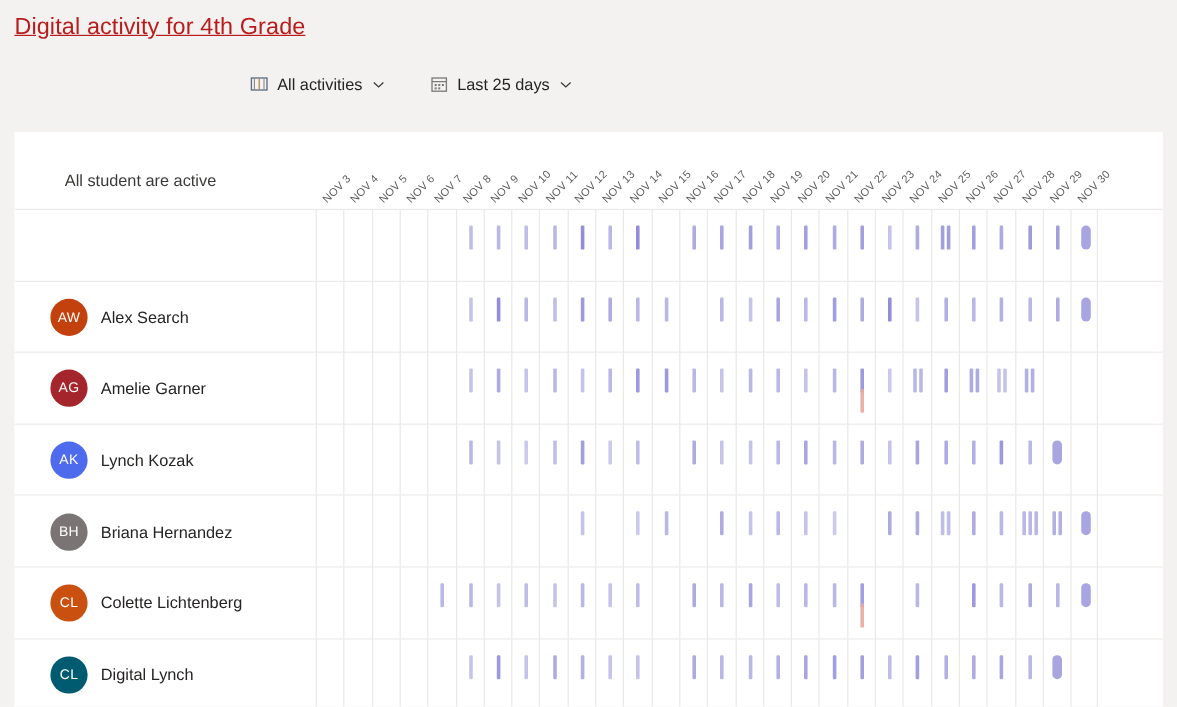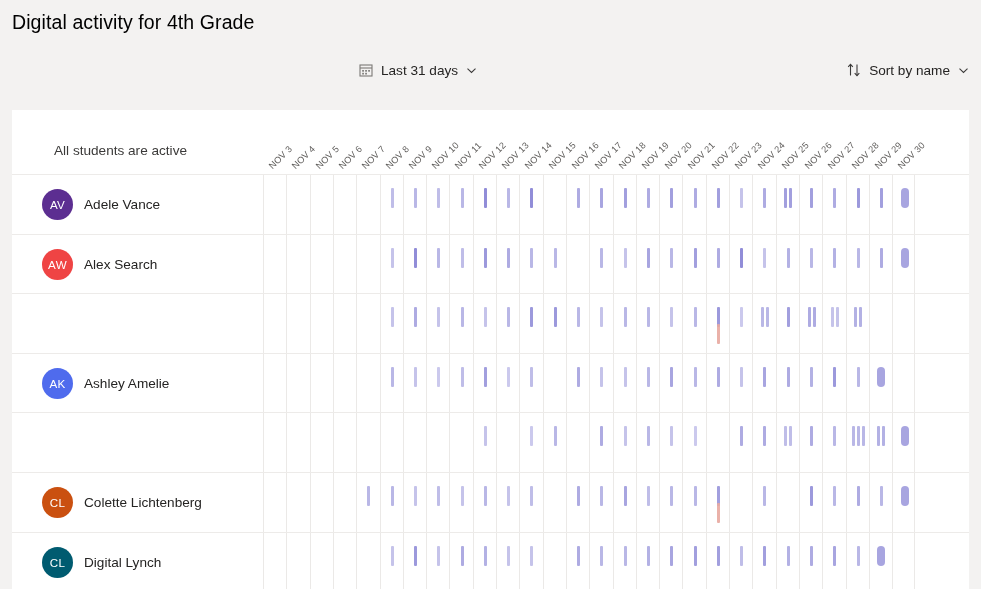--- a/index.html
+++ b/index.html
@@ -14,23 +14,24 @@
     position: relative;
   }
 
   
   #page-title {
     position: absolute;
     left: 12px;
     top: 11px;
     font-size: 19.5px;
     font-weight: 400;
-    color: #000000;
+    color: #b91c1c;
     letter-spacing: 0.1px;
     white-space: nowrap;
+    text-decoration: underline;
   }
 
   #toolbar {
     position: absolute;
     left: 0;
     top: 55px;
     width: 981px;
     height: 34px;
   }
   #search-input {
@@ -189,62 +190,62 @@
   .mark.alt { background: #e8a9a0; }
 </style>
 </head>
 <body>
 
 <div id="page-title">Digital activity for 4th Grade</div>
 
 <div id="toolbar">
 
 
+  <button class="tb-btn" id="filter-activities-button">
+    <span class="tb-ico">
+      <svg width="16" height="16" viewBox="0 0 16 16">
+        <rect x="1.5" y="3" width="13" height="10" fill="none" stroke="#5b6b80" stroke-width="1.1"></rect>
+        <line x1="8" y1="3.4" x2="8" y2="12.6" stroke="#b08b5e" stroke-width="1.1"></line>
+        <line x1="4" y1="3" x2="4" y2="13" stroke="#8a8886" stroke-width="0.9"></line>
+        <line x1="12" y1="3" x2="12" y2="13" stroke="#8a8886" stroke-width="0.9"></line>
+      </svg>
+    </span>
+    <span>All activities</span>
+    <span class="chev">
+      <svg width="11" height="11" viewBox="0 0 11 11">
+        <polyline points="1.5,3.7 5.5,7.5 9.5,3.7" fill="none" stroke="#3b3a39" stroke-width="1.05"></polyline>
+      </svg>
+    </span>
+  </button>
 
   <button class="tb-btn" id="filter-range-button">
     <span class="tb-ico">
       <svg width="16" height="16" viewBox="0 0 16 16">
         <rect x="2" y="3" width="12" height="11" fill="none" stroke="#7a7976" stroke-width="1.1"></rect>
         <line x1="2" y1="6" x2="14" y2="6" stroke="#7a7976" stroke-width="1.1"></line>
         <rect x="4.2" y="8" width="1.7" height="1.7" fill="#7a7976"></rect>
         <rect x="7.2" y="8" width="1.7" height="1.7" fill="#7a7976"></rect>
         <rect x="10.2" y="8" width="1.7" height="1.7" fill="#7a7976"></rect>
         <rect x="4.2" y="10.8" width="1.7" height="1.7" fill="#7a7976"></rect>
         <rect x="7.2" y="10.8" width="1.7" height="1.7" fill="#7a7976"></rect>
       </svg>
     </span>
-    <span>Last 31 days</span>
+    <span>Last 25 days</span>
     <span class="chev">
       <svg width="11" height="11" viewBox="0 0 11 11">
         <polyline points="1.5,3.7 5.5,7.5 9.5,3.7" fill="none" stroke="#3b3a39" stroke-width="1.05"></polyline>
       </svg>
     </span>
   </button>
 
-  <button class="tb-btn" id="sort-button">
-    <span class="tb-ico">
-      <svg width="16" height="16" viewBox="0 0 16 16">
-        <line x1="4.5" y1="2.5" x2="4.5" y2="13.5" stroke="#3b3a39" stroke-width="1.1"></line>
-        <polyline points="2.2,4.8 4.5,2.3 6.8,4.8" fill="none" stroke="#3b3a39" stroke-width="1.1"></polyline>
-        <line x1="11" y1="2.5" x2="11" y2="13.5" stroke="#3b3a39" stroke-width="1.1"></line>
-        <polyline points="8.7,11.2 11,13.7 13.3,11.2" fill="none" stroke="#3b3a39" stroke-width="1.1"></polyline>
-      </svg>
-    </span>
-    <span>Sort by name</span>
-    <span class="chev">
-      <svg width="11" height="11" viewBox="0 0 11 11">
-        <polyline points="1.5,3.7 5.5,7.5 9.5,3.7" fill="none" stroke="#3b3a39" stroke-width="1.05"></polyline>
-      </svg>
-    </span>
-  </button>
 </div>
 
 <div id="activity-card">
   <div class="grid-wrap">
-    <div id="status-label">All students are active</div>
+    <div id="status-label">All student are active</div>
     <div id="date-header">
         <div class="date-cell" style="left: 0px;">
           <span>NOV 3</span>
         </div>
         <div class="date-cell" style="left: 23.3px;">
           <span>NOV 4</span>
         </div>
         <div class="date-cell" style="left: 46.6px;">
           <span>NOV 5</span>
         </div>
@@ -319,24 +320,20 @@
         </div>
         <div class="date-cell" style="left: 605.8px;">
           <span>NOV 29</span>
         </div>
         <div class="date-cell" style="left: 629.1px;">
           <span>NOV 30</span>
         </div>
       </div>
     <div id="rows">
         <div class="srow">
-          <div class="name-cell">
-            <div class="avatar" style="background: rgb(92, 46, 145);">AV</div>
-            <div class="sname">Adele Vance</div>
-          </div>
           <div class="cells">
             <div class="cell" style="left: 0px;"></div>
             <div class="cell" style="left: 23.3px;"></div>
             <div class="cell" style="left: 46.6px;"></div>
             <div class="cell" style="left: 69.9px;"></div>
             <div class="cell" style="left: 93.2px;"></div>
             <div class="cell" style="left: 116.5px;">
               <div class="mark" style="left: 10.15px; opacity: 0.55;"></div>
             </div>
             <div class="cell" style="left: 139.8px;">
@@ -401,21 +398,21 @@
             <div class="cell" style="left: 605.8px;">
               <div class="mark" style="left: 10.15px; opacity: 0.8;"></div>
             </div>
             <div class="cell last" style="left: 629.1px;">
               <div class="mark wide" style="left: 7.65px; opacity: 0.75;"></div>
             </div>
           </div>
         </div>
         <div class="srow">
           <div class="name-cell">
-            <div class="avatar" style="background: #ef4444;">AW</div>
+            <div class="avatar" style="background: #c2410c;">AW</div>
             <div class="sname">Alex Search</div>
           </div>
           <div class="cells">
             <div class="cell" style="left: 0px;"></div>
             <div class="cell" style="left: 23.3px;"></div>
             <div class="cell" style="left: 46.6px;"></div>
             <div class="cell" style="left: 69.9px;"></div>
             <div class="cell" style="left: 93.2px;"></div>
             <div class="cell" style="left: 116.5px;">
               <div class="mark" style="left: 10.15px; opacity: 0.5;"></div>
@@ -480,20 +477,24 @@
             </div>
             <div class="cell" style="left: 605.8px;">
               <div class="mark" style="left: 10.15px; opacity: 0.7;"></div>
             </div>
             <div class="cell last" style="left: 629.1px;">
               <div class="mark wide" style="left: 7.65px; opacity: 0.75;"></div>
             </div>
           </div>
         </div>
         <div class="srow">
+          <div class="name-cell">
+            <div class="avatar" style="background: rgb(164, 38, 44);">AG</div>
+            <div class="sname">Amelie Garner</div>
+          </div>
           <div class="cells">
             <div class="cell" style="left: 0px;"></div>
             <div class="cell" style="left: 23.3px;"></div>
             <div class="cell" style="left: 46.6px;"></div>
             <div class="cell" style="left: 69.9px;"></div>
             <div class="cell" style="left: 93.2px;"></div>
             <div class="cell" style="left: 116.5px;">
               <div class="mark" style="left: 10.15px; opacity: 0.5;"></div>
             </div>
             <div class="cell" style="left: 139.8px;">
@@ -561,21 +562,21 @@
               <div class="mark" style="left: 7.65px; opacity: 0.65;"></div>
               <div class="mark" style="left: 12.65px; opacity: 0.65;"></div>
             </div>
             <div class="cell" style="left: 605.8px;"></div>
             <div class="cell last" style="left: 629.1px;"></div>
           </div>
         </div>
         <div class="srow">
           <div class="name-cell">
             <div class="avatar" style="background: rgb(79, 107, 237);">AK</div>
-            <div class="sname">Ashley Amelie</div>
+            <div class="sname">Lynch Kozak</div>
           </div>
           <div class="cells">
             <div class="cell" style="left: 0px;"></div>
             <div class="cell" style="left: 23.3px;"></div>
             <div class="cell" style="left: 46.6px;"></div>
             <div class="cell" style="left: 69.9px;"></div>
             <div class="cell" style="left: 93.2px;"></div>
             <div class="cell" style="left: 116.5px;">
               <div class="mark" style="left: 10.15px; opacity: 0.6;"></div>
             </div>
@@ -637,20 +638,24 @@
             <div class="cell" style="left: 582.5px;">
               <div class="mark" style="left: 10.15px; opacity: 0.6;"></div>
             </div>
             <div class="cell" style="left: 605.8px;">
               <div class="mark wide" style="left: 7.65px; opacity: 0.75;"></div>
             </div>
             <div class="cell last" style="left: 629.1px;"></div>
           </div>
         </div>
         <div class="srow">
+          <div class="name-cell">
+            <div class="avatar" style="background: rgb(122, 117, 116);">BH</div>
+            <div class="sname">Briana Hernandez</div>
+          </div>
           <div class="cells">
             <div class="cell" style="left: 0px;"></div>
             <div class="cell" style="left: 23.3px;"></div>
             <div class="cell" style="left: 46.6px;"></div>
             <div class="cell" style="left: 69.9px;"></div>
             <div class="cell" style="left: 93.2px;"></div>
             <div class="cell" style="left: 116.5px;"></div>
             <div class="cell" style="left: 139.8px;"></div>
             <div class="cell" style="left: 163.1px;"></div>
             <div class="cell" style="left: 186.4px;"></div>

